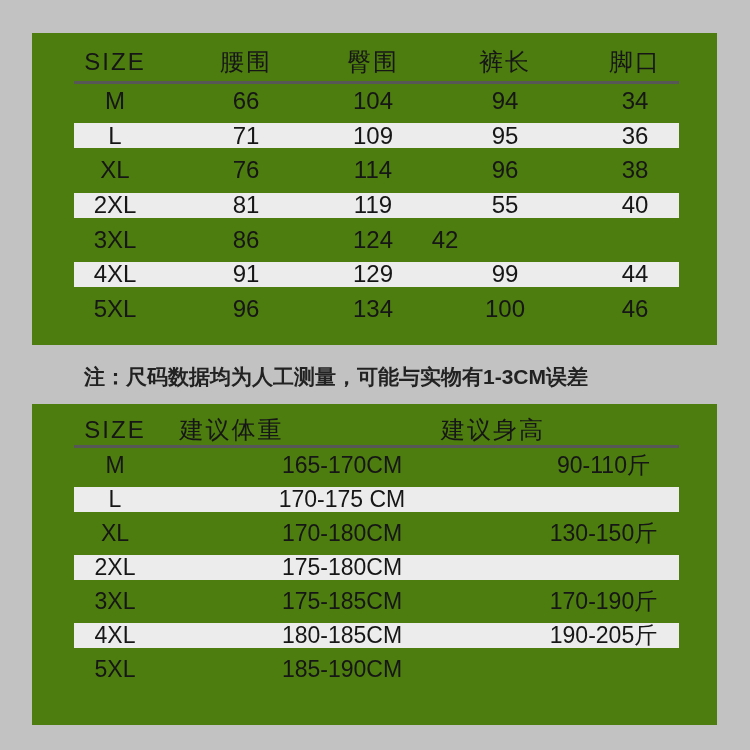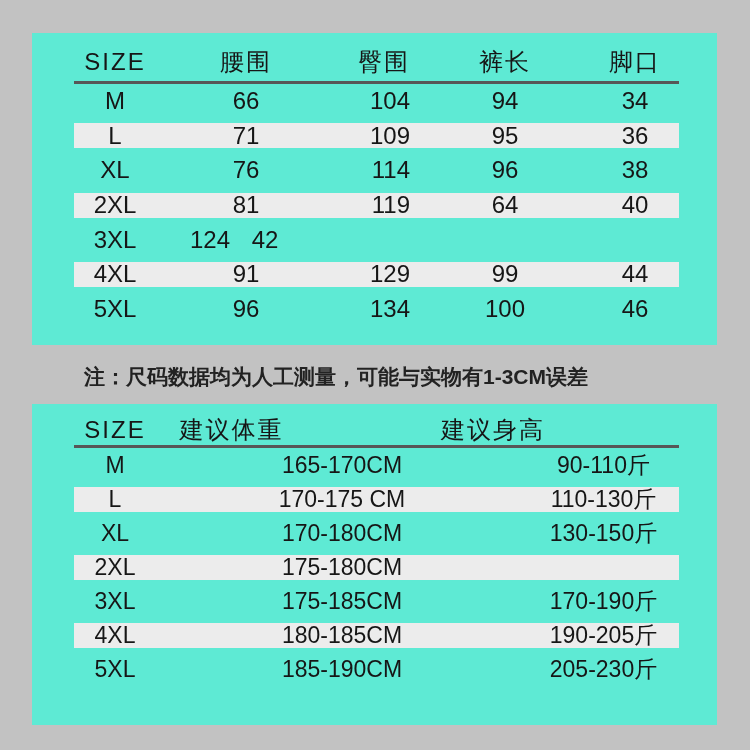--- a/index.html
+++ b/index.html
@@ -14,21 +14,21 @@
     color: #1b1b1b;
     position: relative;
     overflow: hidden;
   }
   .stage { position: absolute; inset: 0; }
 
   .panel {
     position: absolute;
     left: 32px;
     width: 685px;
-    background: #5eead4;
+    background: #4d7c0f;
   }
   .p1 { top: 33px;  height: 312px; }
   .p2 { top: 404px; height: 321px; }
 
   .tbl {
     margin-left: 42px;
     width: 605px;
   }
 
   .thead { display: flex; align-items: center; }
@@ -61,21 +61,21 @@
   .c {
     display: inline-block;
     text-align: center;
     font-size: 24px;
     color: #161616;
     white-space: nowrap;
   }
   
   .t1 .c1 { width: 82px; }
   .t1 .c2 { width: 180px; }
-  .t1 .c3 { width: 74px; text-align: right; }
+  .t1 .c3 { width: 74px; }
   .t1 .c4 { width: 190px; }
   .t1 .c5 { width: 70px; }
 
   
   .t2 .c1 { width: 82px; }
   .t2 .c2 { width: 372px; }
   .t2 .c3 { width: 151px; }
   .t2 .trow .c { font-size: 23px; }
 
   .note {
@@ -125,25 +125,26 @@
         <span class="c c1">XL</span>
         <span class="c c2">76</span>
         <span class="c c3">114</span>
         <span class="c c4">96</span>
         <span class="c c5">38</span>
       </div>
       <div class="trow striped">
         <span class="c c1">2XL</span>
         <span class="c c2">81</span>
         <span class="c c3">119</span>
-        <span class="c c4">64</span>
+        <span class="c c4">55</span>
         <span class="c c5">40</span>
       </div>
       <div class="trow">
         <span class="c c1">3XL</span>
+        <span class="c c2">86</span>
         <span class="c c3">124</span>
         <span class="c c5">42</span>
       </div>
       <div class="trow striped">
         <span class="c c1">4XL</span>
         <span class="c c2">91</span>
         <span class="c c3">129</span>
         <span class="c c4">99</span>
         <span class="c c5">44</span>
       </div>
@@ -169,21 +170,20 @@
       <div class="rule"></div>
 
       <div class="trow">
         <span class="c c1">M</span>
         <span class="c c2">165-170CM</span>
         <span class="c c3">90-110斤</span>
       </div>
       <div class="trow striped">
         <span class="c c1">L</span>
         <span class="c c2">170-175 CM</span>
-        <span class="c c3">110-130斤</span>
       </div>
       <div class="trow">
         <span class="c c1">XL</span>
         <span class="c c2">170-180CM</span>
         <span class="c c3">130-150斤</span>
       </div>
       <div class="trow striped">
         <span class="c c1">2XL</span>
         <span class="c c2">175-180CM</span>
       </div>
@@ -193,18 +193,17 @@
         <span class="c c3">170-190斤</span>
       </div>
       <div class="trow striped">
         <span class="c c1">4XL</span>
         <span class="c c2">180-185CM</span>
         <span class="c c3">190-205斤</span>
       </div>
       <div class="trow">
         <span class="c c1">5XL</span>
         <span class="c c2">185-190CM</span>
-        <span class="c c3">205-230斤</span>
       </div>
     </div>
   </section>
 
 </div>
 
 </body></html>

